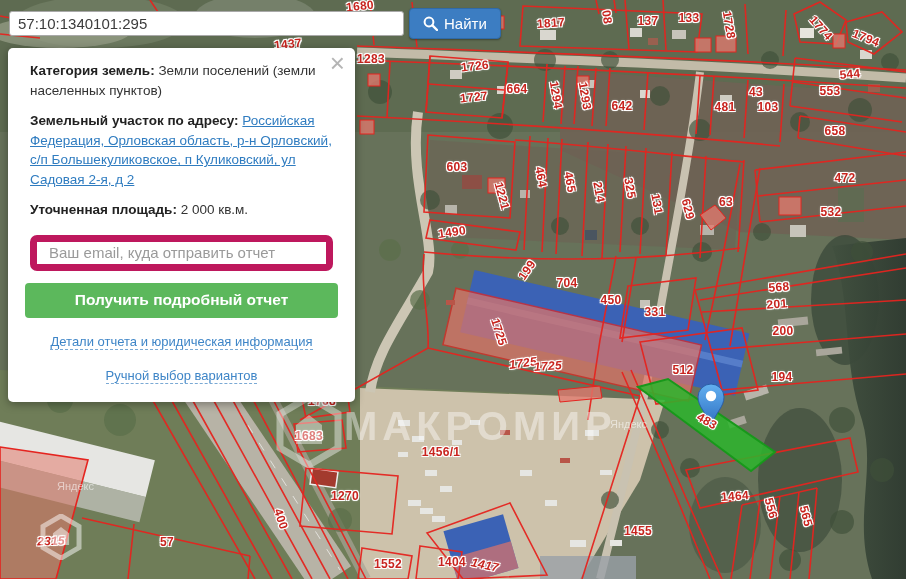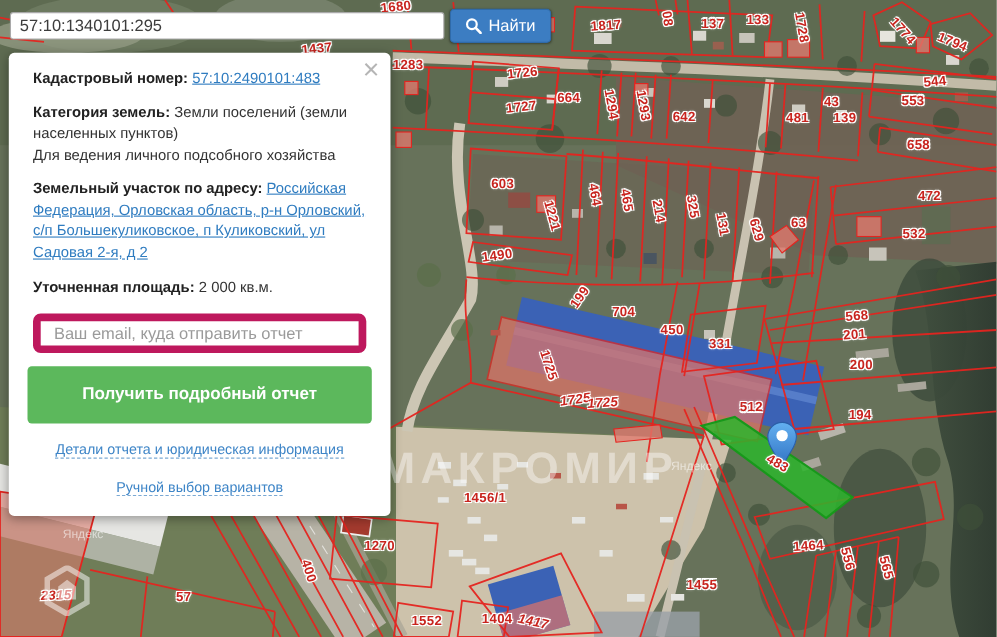--- a/index.html
+++ b/index.html
@@ -38,21 +38,21 @@
      box-shadow:0 2px 10px rgba(0,0,0,.35);padding:13px 22px 16px 22px;
      font:13.5px/1.45 "Liberation Sans",sans-serif;color:#333;}
   #panel p{margin:0 0 11px 0;}
   #panel b{color:#222;}
   #panel a.lnk{color:#2f7cc0;text-decoration:underline;cursor:pointer;}
   #panel-close{position:absolute;right:10px;top:2px;font-size:26px;line-height:1;color:#b5b5b5;
      cursor:pointer;font-weight:400;}
   #email-input{width:100%;height:36px;border:7px solid #be185d;border-radius:7px;padding:0 12px;
      font:15px "Liberation Sans",sans-serif;color:#333;outline:none;margin:4px 0 12px 0;}
   #email-input::placeholder{color:#9a9a9a;}
-  #report-btn{display:block;width:103%;margin-left:-1.5%;height:52px;border:none;border-radius:4px;
+  #report-btn{display:block;width:103%;margin-left:-1.5%;height:35px;border:none;border-radius:4px;
      background:#5cb85c;color:#fff;font:700 15.5px "Liberation Sans",sans-serif;cursor:pointer;}
   .plink{text-align:center;margin-top:14px;}
   .plink a{color:#3e85c7;font-size:13px;text-decoration:none;border-bottom:1px dashed #7aa9d4;cursor:pointer;}
 </style>
 </head>
 <body>
 
 <div id="app">
 
   <svg id="map-svg" width="906" height="579" viewBox="0 0 906 579">
@@ -274,21 +274,21 @@
       <div class="map-label" style="left: 475px; top: 66px; transform: translate(-50%, -50%) rotate(-6deg);">1726</div>
       <div class="map-label" style="left: 850px; top: 74px; transform: translate(-50%, -50%) rotate(-5deg);">544</div>
       <div class="map-label" style="left: 830px; top: 91px; transform: translate(-50%, -50%) rotate(0deg);">553</div>
       <div class="map-label" style="left: 517px; top: 89px; transform: translate(-50%, -50%) rotate(0deg);">664</div>
       <div class="map-label" style="left: 756px; top: 92px; transform: translate(-50%, -50%) rotate(0deg);">43</div>
       <div class="map-label" style="left: 474px; top: 97px; transform: translate(-50%, -50%) rotate(-6deg);">1727</div>
       <div class="map-label" style="left: 556px; top: 95px; transform: translate(-50%, -50%) rotate(80deg);">1294</div>
       <div class="map-label" style="left: 585px; top: 96px; transform: translate(-50%, -50%) rotate(80deg);">1293</div>
       <div class="map-label" style="left: 622px; top: 106px; transform: translate(-50%, -50%) rotate(0deg);">642</div>
       <div class="map-label" style="left: 725px; top: 107px; transform: translate(-50%, -50%) rotate(0deg);">481</div>
-      <div class="map-label" style="left: 768px; top: 107px; transform: translate(-50%, -50%) rotate(0deg);">139</div>
+      <div class="map-label" style="left: 768px; top: 107px; transform: translate(-50%, -50%) rotate(0deg);">103</div>
       <div class="map-label" style="left: 835px; top: 131px; transform: translate(-50%, -50%) rotate(0deg);">658</div>
       <div class="map-label" style="left: 457px; top: 167px; transform: translate(-50%, -50%) rotate(0deg);">603</div>
       <div class="map-label" style="left: 541px; top: 177px; transform: translate(-50%, -50%) rotate(80deg);">464</div>
       <div class="map-label" style="left: 570px; top: 182px; transform: translate(-50%, -50%) rotate(80deg);">465</div>
       <div class="map-label" style="left: 845px; top: 178px; transform: translate(-50%, -50%) rotate(0deg);">472</div>
       <div class="map-label" style="left: 630px; top: 188px; transform: translate(-50%, -50%) rotate(80deg);">325</div>
       <div class="map-label" style="left: 599px; top: 192px; transform: translate(-50%, -50%) rotate(80deg);">214</div>
       <div class="map-label" style="left: 502px; top: 196px; transform: translate(-50%, -50%) rotate(75deg);">1221</div>
       <div class="map-label" style="left: 726px; top: 202px; transform: translate(-50%, -50%) rotate(0deg);">63</div>
       <div class="map-label" style="left: 657px; top: 204px; transform: translate(-50%, -50%) rotate(80deg);">131</div>
@@ -345,27 +345,22 @@
         <circle cx="6" cy="6" r="4.4" fill="none" stroke="#fff" stroke-width="2"></circle>
         <line x1="9.4" y1="9.4" x2="14" y2="14" stroke="#fff" stroke-width="2.4" stroke-linecap="round"></line>
       </svg>
       <span>Найти</span>
     </button>
   </div>
 
   <div id="panel">
     <span id="panel-close">×</span>
     <p>
-      <b>Кадастровый номер:</b>
-      <a class="lnk">57:10:2490101:483</a>
-    </p>
-    <p>
       <b>Категория земель:</b>
       <span>Земли поселений (земли населенных пунктов)</span><br>
-      <span>Для ведения личного подсобного хозяйства</span>
     </p>
     <p>
       <b>Земельный участок по адресу:</b>
       <a class="lnk">Российская Федерация, Орловская область, р-н Орловский, с/п Большекуликовское, п Куликовский, ул Садовая 2-я, д 2</a>
     </p>
     <p>
       <b>Уточненная площадь:</b>
       <span>2 000 кв.м.</span>
     </p>
     <input id="email-input" type="text" placeholder="Ваш email, куда отправить отчет" style="">

